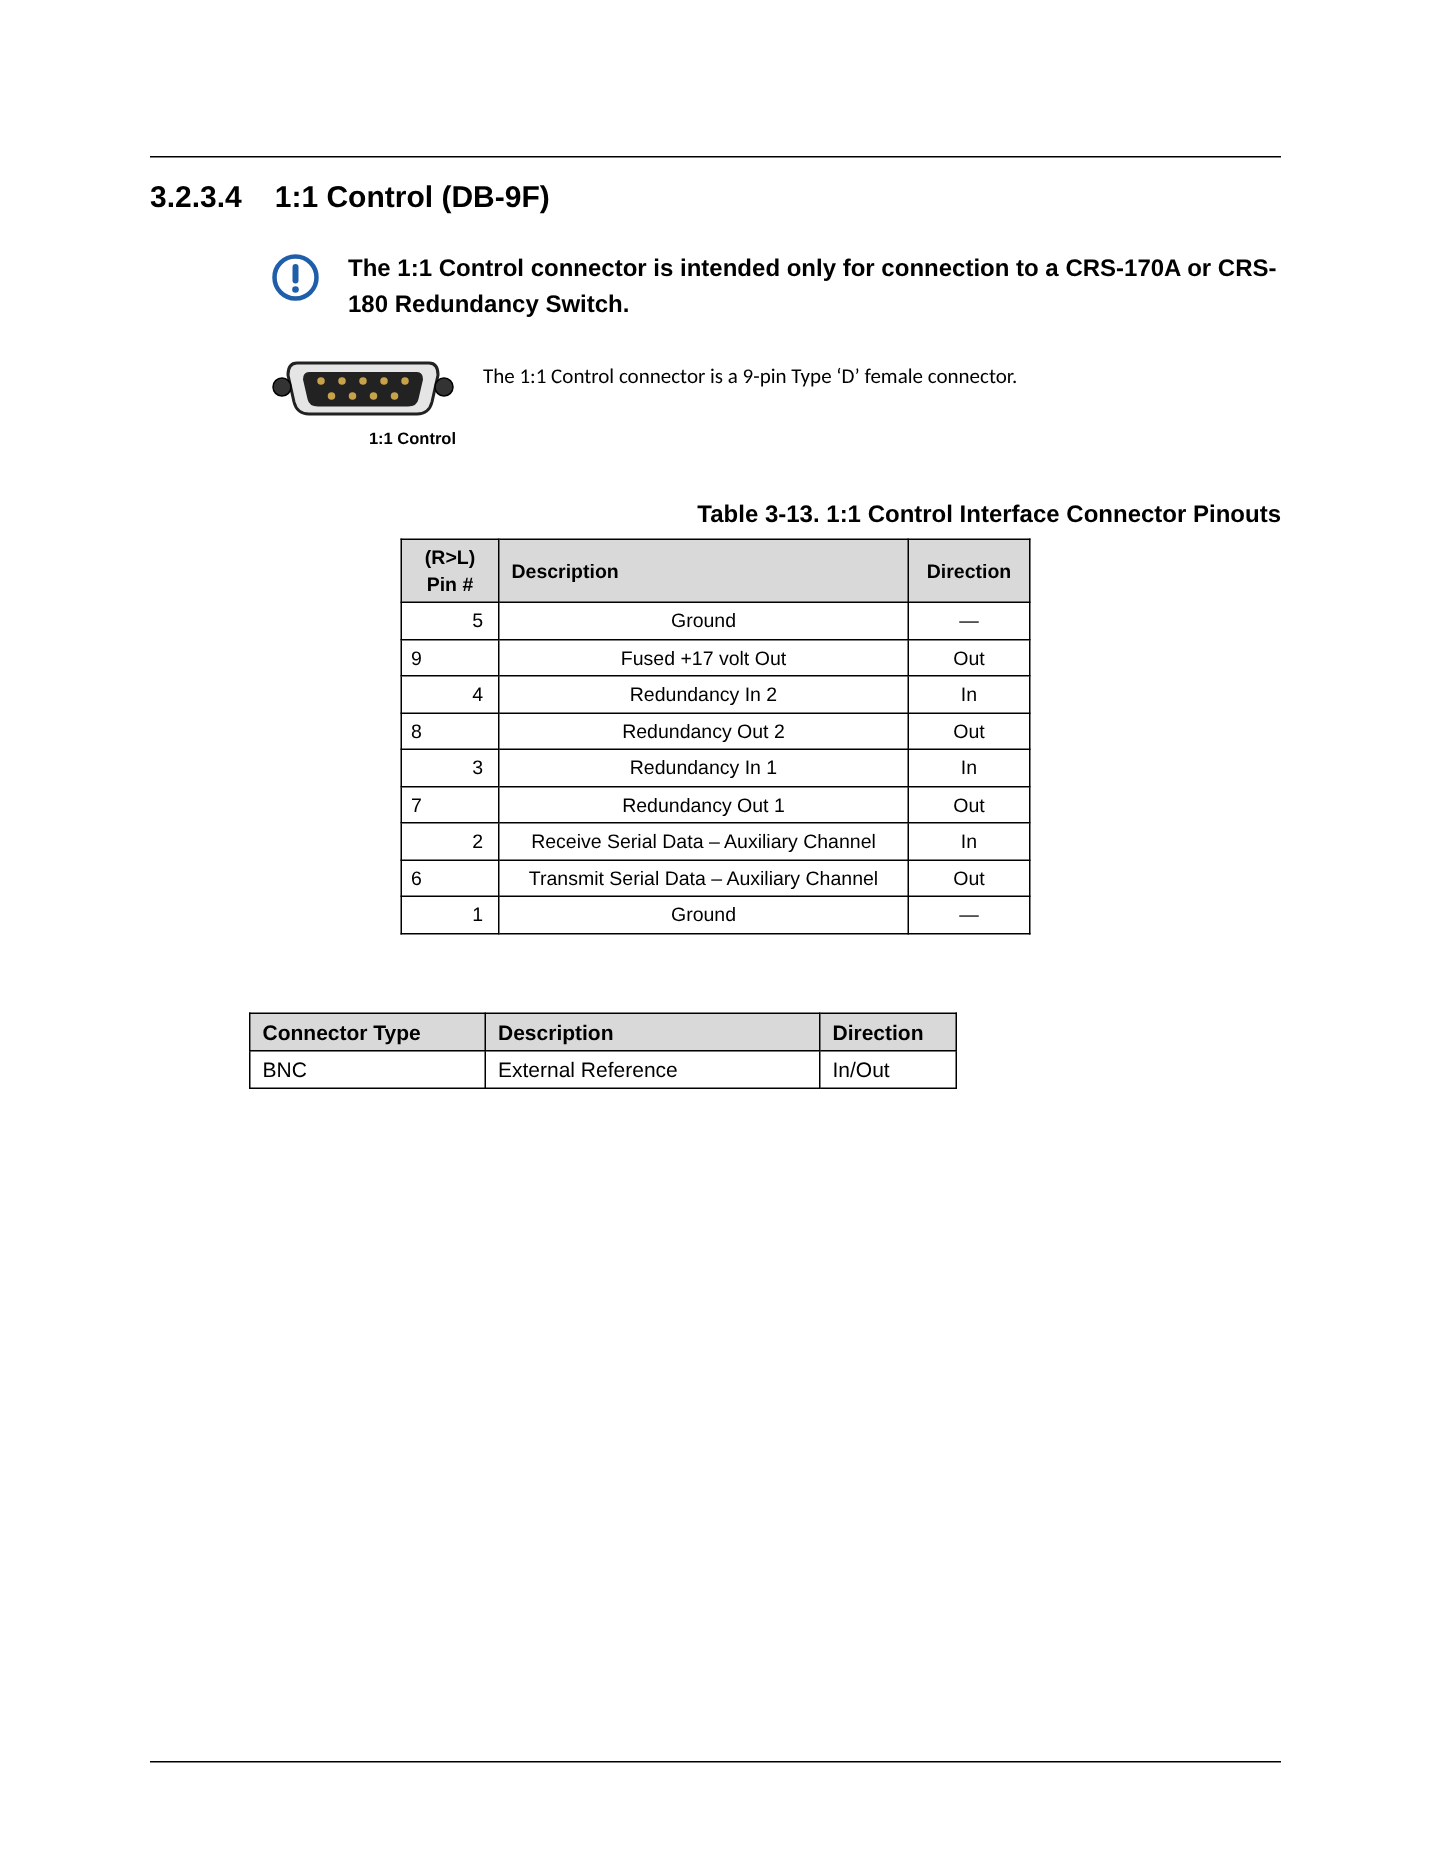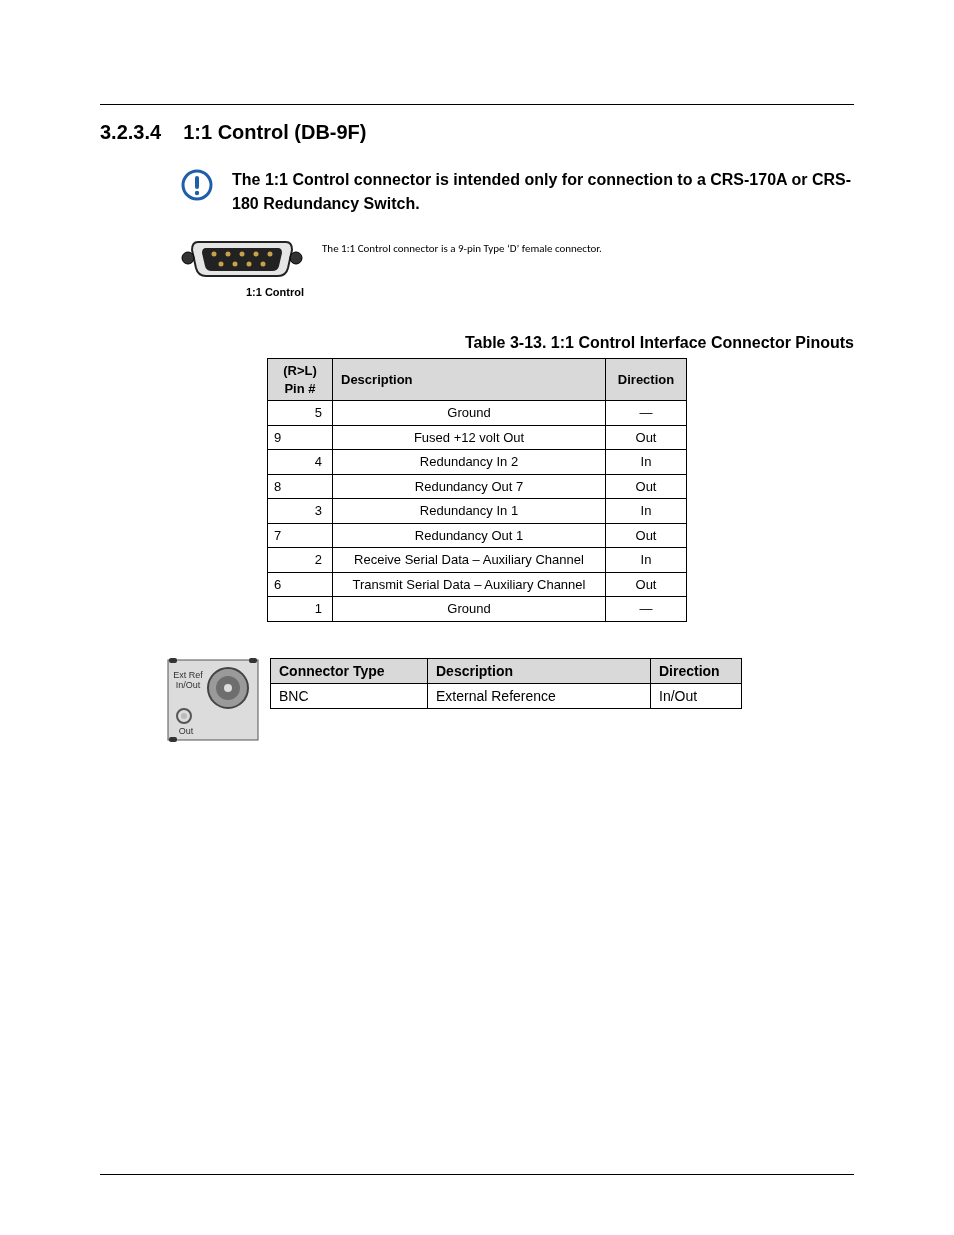--- a/index.html
+++ b/index.html
@@ -66,32 +66,32 @@
   }
   .db9-caption {
     font-family: Arial, sans-serif;
     font-size: 11px;
     font-weight: bold;
     margin-top: 2px;
     display: block;
   }
   .connector-desc {
     font-family: "Segoe UI", Calibri, Arial, sans-serif;
-    font-size: 11px;
+    font-size: 14px;
     padding-top: 6px;
   }
   .table-caption {
     text-align: right;
     font-weight: bold;
     font-size: 16px;
     margin: 0 0 6px 0;
   }
   table.pinout {
     border-collapse: collapse;
-    margin: 0 auto 36px auto;
+    margin: 0 auto 52px auto;
     font-size: 13px;
   }
   table.pinout th, table.pinout td {
     border: 1.5px solid #000;
     padding: 3px 8px;
     line-height: 1.35;
     text-align: center;
   }
   table.pinout th {
     background: #d9d9d9;
@@ -198,31 +198,31 @@
       </tr>
     </thead>
     <tbody id="pinout-body">
         <tr>
           <td class="pin-right">5</td>
           <td>Ground</td>
           <td class="center">—</td>
         </tr>
         <tr>
           <td class="pin-left">9</td>
-          <td>Fused +12 volt Out</td>
+          <td>Fused +17 volt Out</td>
           <td class="center">Out</td>
         </tr>
         <tr>
           <td class="pin-right">4</td>
           <td>Redundancy In 2</td>
           <td class="center">In</td>
         </tr>
         <tr>
           <td class="pin-left">8</td>
-          <td>Redundancy Out 7</td>
+          <td>Redundancy Out 2</td>
           <td class="center">Out</td>
         </tr>
         <tr>
           <td class="pin-right">3</td>
           <td>Redundancy In 1</td>
           <td class="center">In</td>
         </tr>
         <tr>
           <td class="pin-left">7</td>
           <td>Redundancy Out 1</td>
@@ -241,40 +241,20 @@
         <tr>
           <td class="pin-right">1</td>
           <td>Ground</td>
           <td class="center">—</td>
         </tr>
       </tbody>
   </table>
 
 
   <div class="extref-row">
-    <div class="extref-figure">
-      <svg width="94" height="84" viewBox="0 0 94 84">
-
-        <rect x="2" y="2" width="90" height="80" fill="#dcdcdc" stroke="#555"></rect>
-        <rect x="3" y="0" width="8" height="5" rx="2" fill="#333"></rect>
-        <rect x="83" y="0" width="8" height="5" rx="2" fill="#333"></rect>
-        <rect x="3" y="79" width="8" height="5" rx="2" fill="#333"></rect>
-
-        <circle cx="62" cy="30" r="20" fill="#9a9a9a" stroke="#444" stroke-width="2"></circle>
-        <circle cx="62" cy="30" r="12" fill="#6e6e6e"></circle>
-        <circle cx="62" cy="30" r="4" fill="#ddd"></circle>
-
-        <circle cx="18" cy="58" r="7" fill="none" stroke="#555" stroke-width="2"></circle>
-        <circle cx="18" cy="58" r="3" fill="#bbb"></circle>
-
-        <text x="22" y="20" font-family="Arial" font-size="9" fill="#333" text-anchor="middle">Ext Ref</text>
-        <text x="22" y="30" font-family="Arial" font-size="9" fill="#333" text-anchor="middle">In/Out</text>
-        <text x="20" y="76" font-family="Arial" font-size="9" fill="#333" text-anchor="middle">Out</text>
-      </svg>
-    </div>
     <div>
       <table class="extref">
         <thead>
           <tr>
             <th class="col-type">Connector Type</th>
             <th class="col-desc2">Description</th>
             <th class="col-dir2">Direction</th>
           </tr>
         </thead>
         <tbody id="extref-body">

